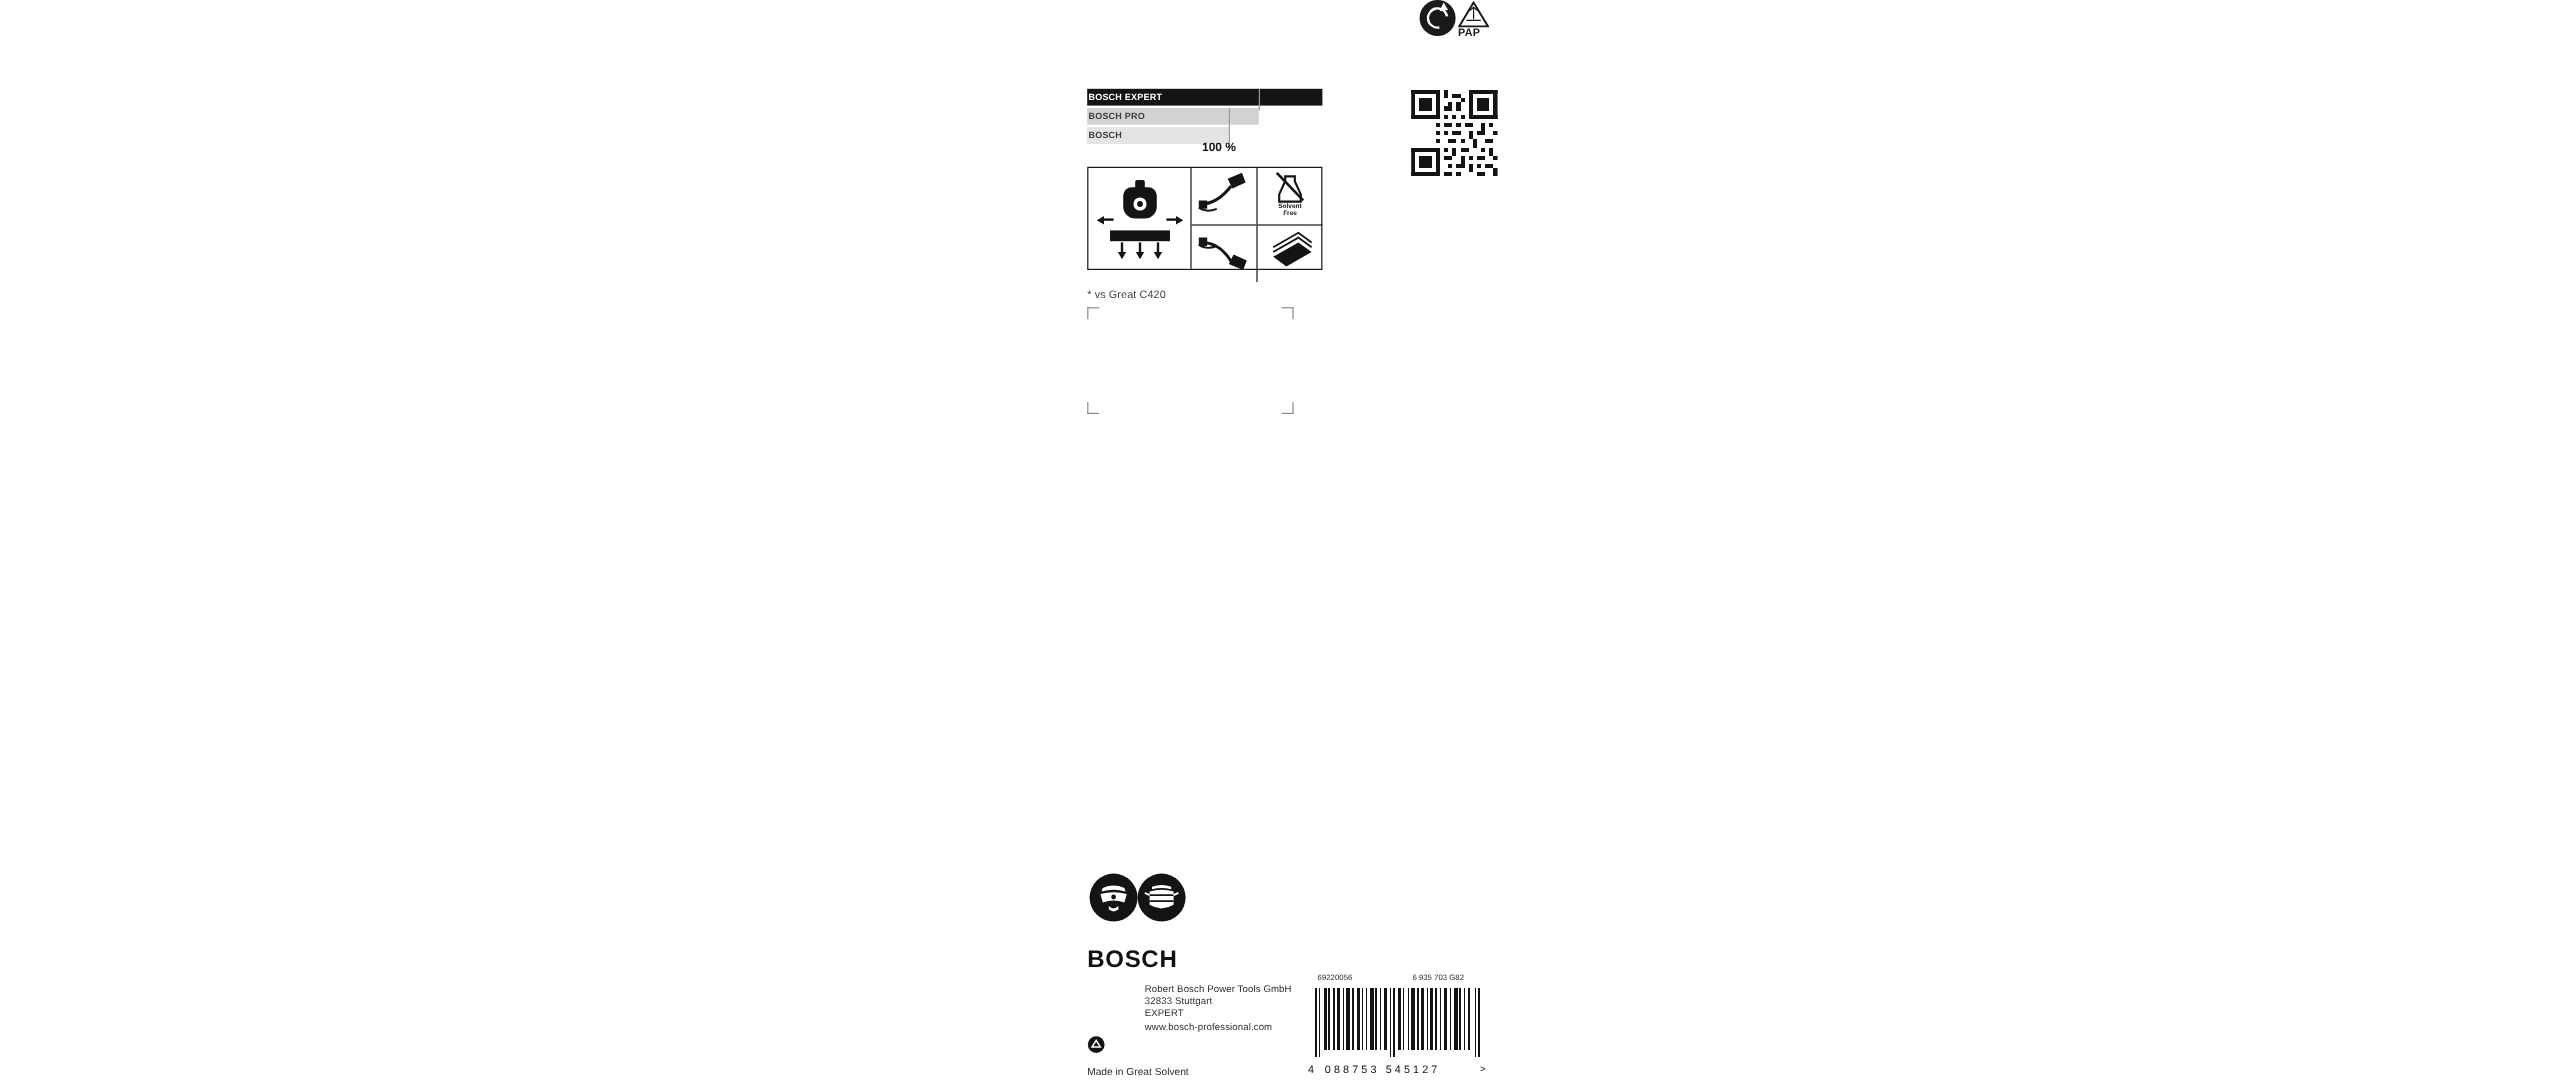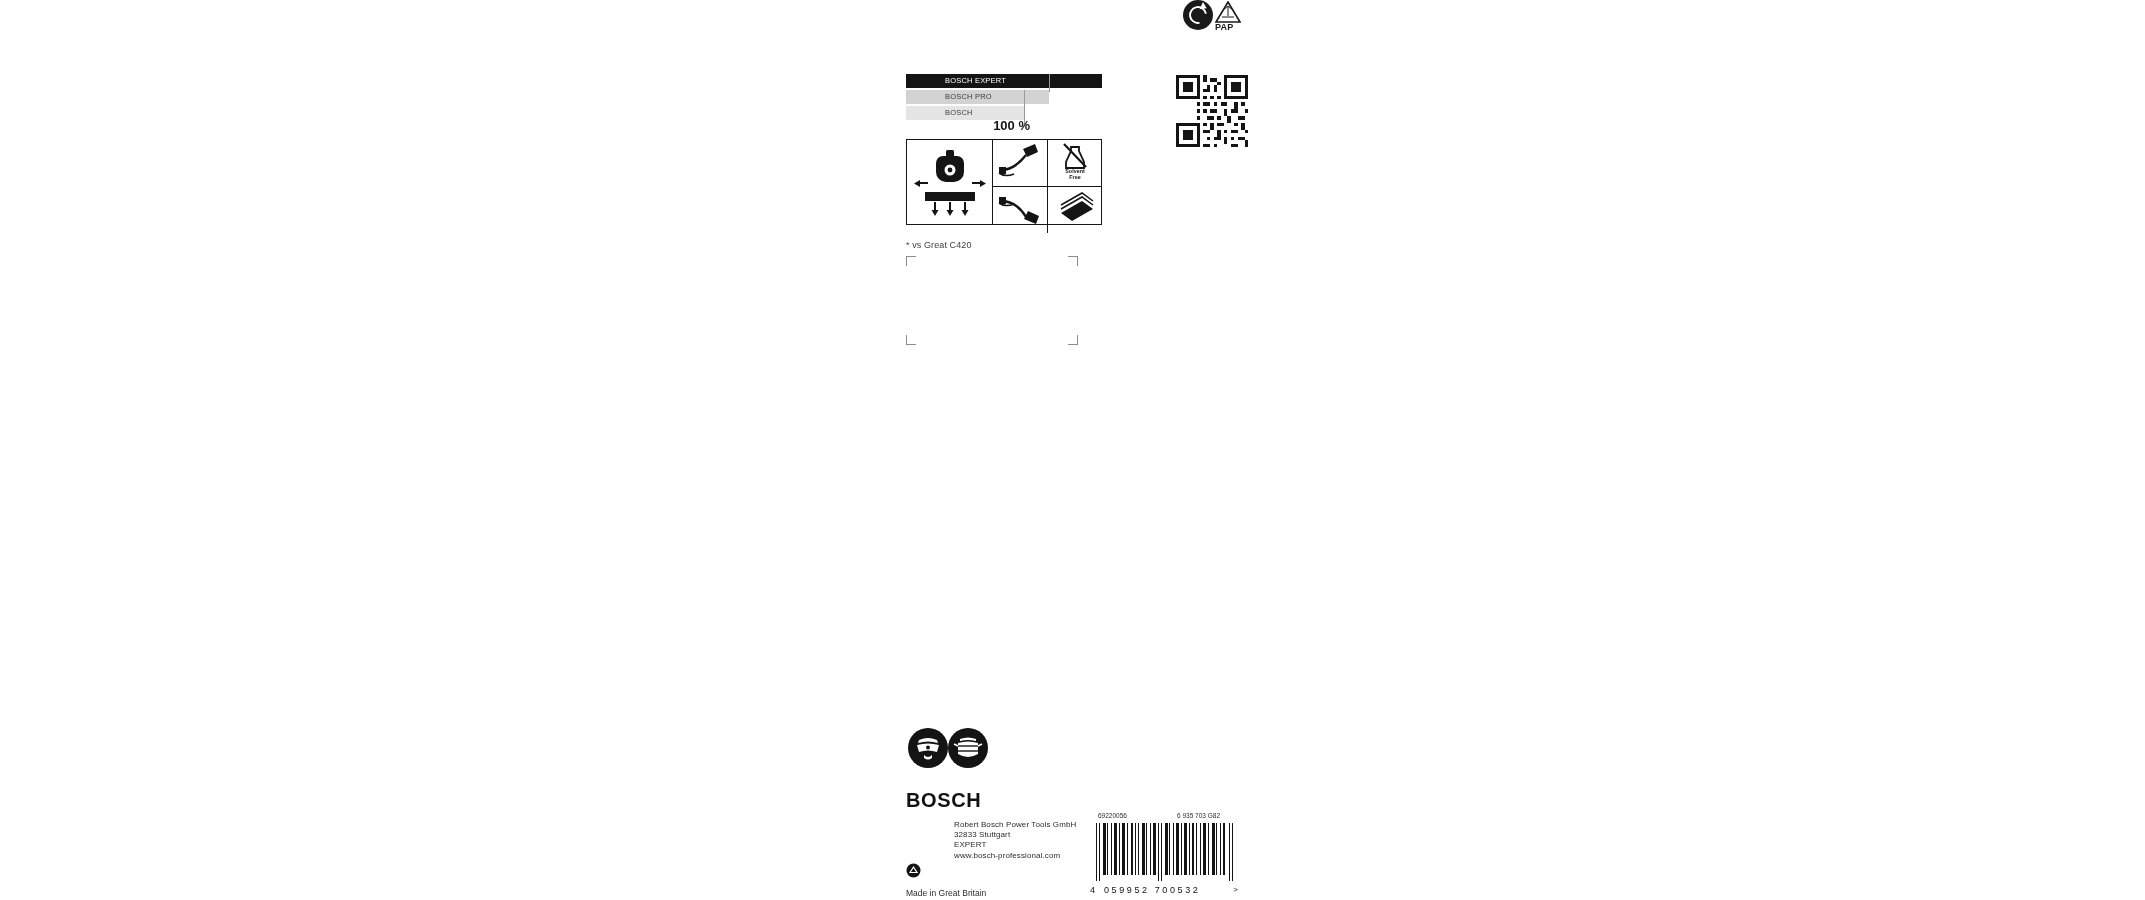--- a/index.html
+++ b/index.html
@@ -89,47 +89,46 @@
     margin-bottom: 2px;
   }
   .perf-bar {
     position: absolute;
     left: 0;
     top: 0;
     height: 14px;
   }
   .perf-label {
     position: absolute;
-    left: 15px;
+    left: 1px;
     top: 2px;
     font-size: 7.5px;
-    font-weight: normal;
+    font-weight: bold;
     letter-spacing: 0.2px;
     line-height: 10px;
     white-space: nowrap;
-    padding-left: 24px;
   }
   .perf-row.expert .perf-bar { background: #141414; }
   .perf-row.expert .perf-label { color: #ffffff; }
   .perf-row.pro .perf-bar { background: #d2d2d2; }
   .perf-row.pro .perf-label { color: #3c3c3c; }
   .perf-row.std .perf-bar { background: #e4e4e4; }
   .perf-row.std .perf-label { color: #3c3c3c; }
   .perf-tick {
     position: absolute;
     width: 1px;
     background: #9a9a9a;
   }
   #perf-pct {
     position: absolute;
     left: 0;
     top: 44px;
     width: 124px;
     text-align: right;
-    font-size: 13px;
+    font-size: 10px;
     font-weight: bold;
     color: #141414;
   }
 
   
   #picto-panel {
     left: 906px;
     top: 139px;
     width: 196px;
     height: 86px;
@@ -499,21 +498,21 @@
   <div>32833 Stuttgart</div>
   <div>EXPERT</div>
   <div>www.bosch-professional.com</div>
 </div>
 
 <svg class="abs" id="recycle-small" viewBox="0 0 15 15">
   <circle cx="7.5" cy="7.5" r="7" fill="#141414"></circle>
   <path d="M4 9.5 L7.5 4 L11 9.5 Z" fill="none" stroke="#ffffff" stroke-width="1.2"></path>
 </svg>
 
-<div class="abs" id="made-in">Made in Great Britain</div>
+<div class="abs" id="made-in">Made in Great Solvent</div>
 
 <div class="abs" id="barcode-block">
   <div id="barcode-head">
     <span class="bc-left">69220056</span>
     <span class="bc-right">6 935 703 G82</span>
   </div>
   <svg id="barcode-bars" viewBox="0 0 148 58" shape-rendering="crispEdges" preserveAspectRatio="none">
     <rect x="0" y="0" width="148" height="58" fill="#ffffff"></rect>
     <g fill="#141414">
       <rect x="6" y="0" width="1.4" height="58"></rect>
@@ -549,16 +548,16 @@
       <rect x="122" y="0" width="2.6" height="52"></rect>
         <rect x="126" y="0" width="1.2" height="52"></rect>
       <rect x="130" y="0" width="1.2" height="52"></rect>
         <rect x="133" y="0" width="2.4" height="52"></rect>
       <rect x="139" y="0" width="1.4" height="58"></rect>
         <rect x="142" y="0" width="1.4" height="58"></rect>
     </g>
   </svg>
   <div id="barcode-digits">
     <span class="d-lead">4</span>
-    <span class="d-main">059952 700532</span>
+    <span class="d-main">088753 545127</span>
     <span class="d-tail">&gt;</span>
   </div>
 </div>
 
 </body></html>

